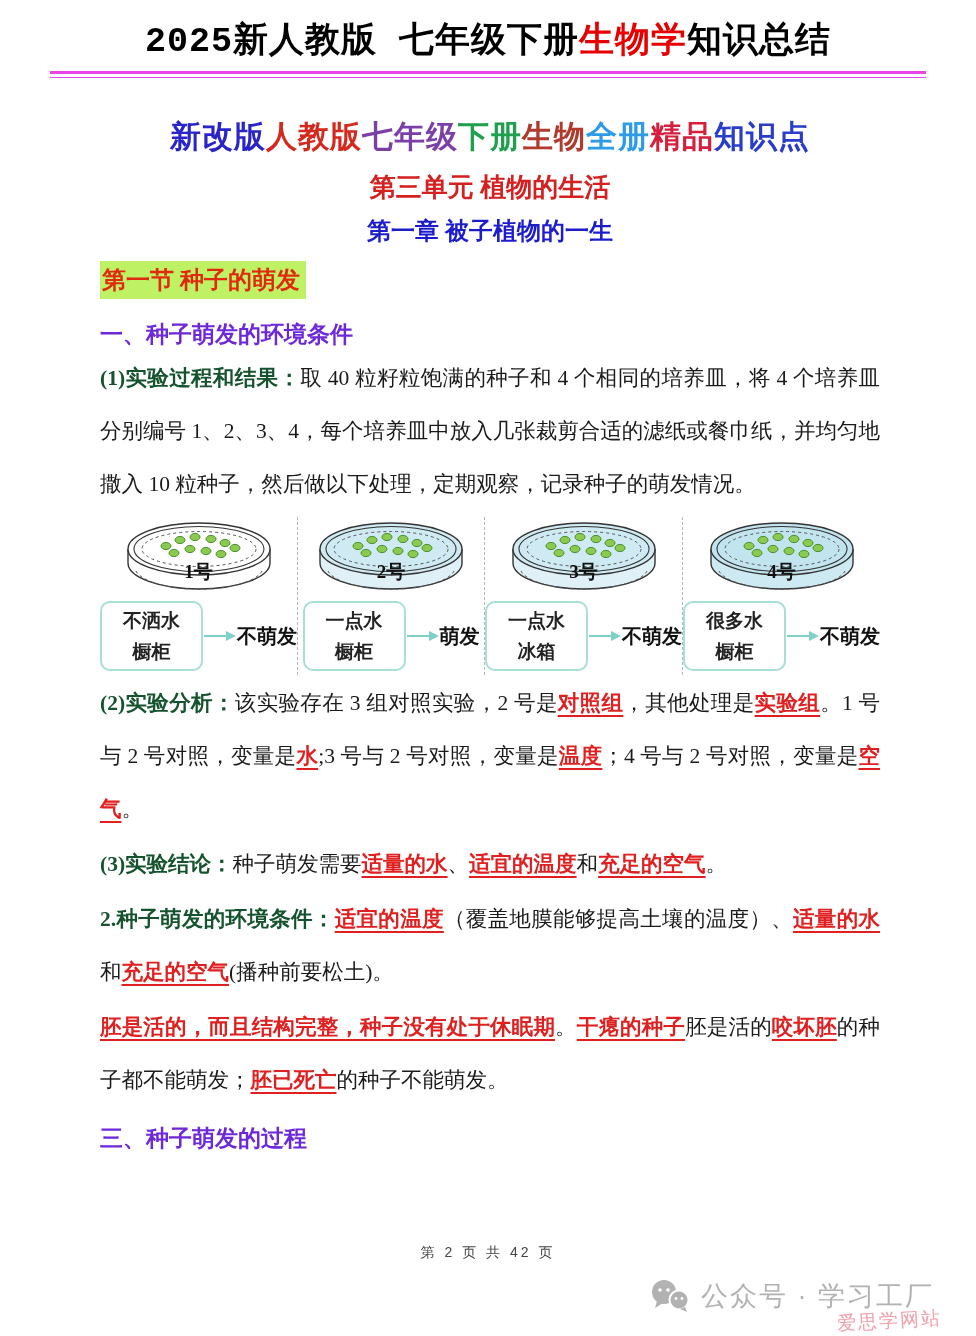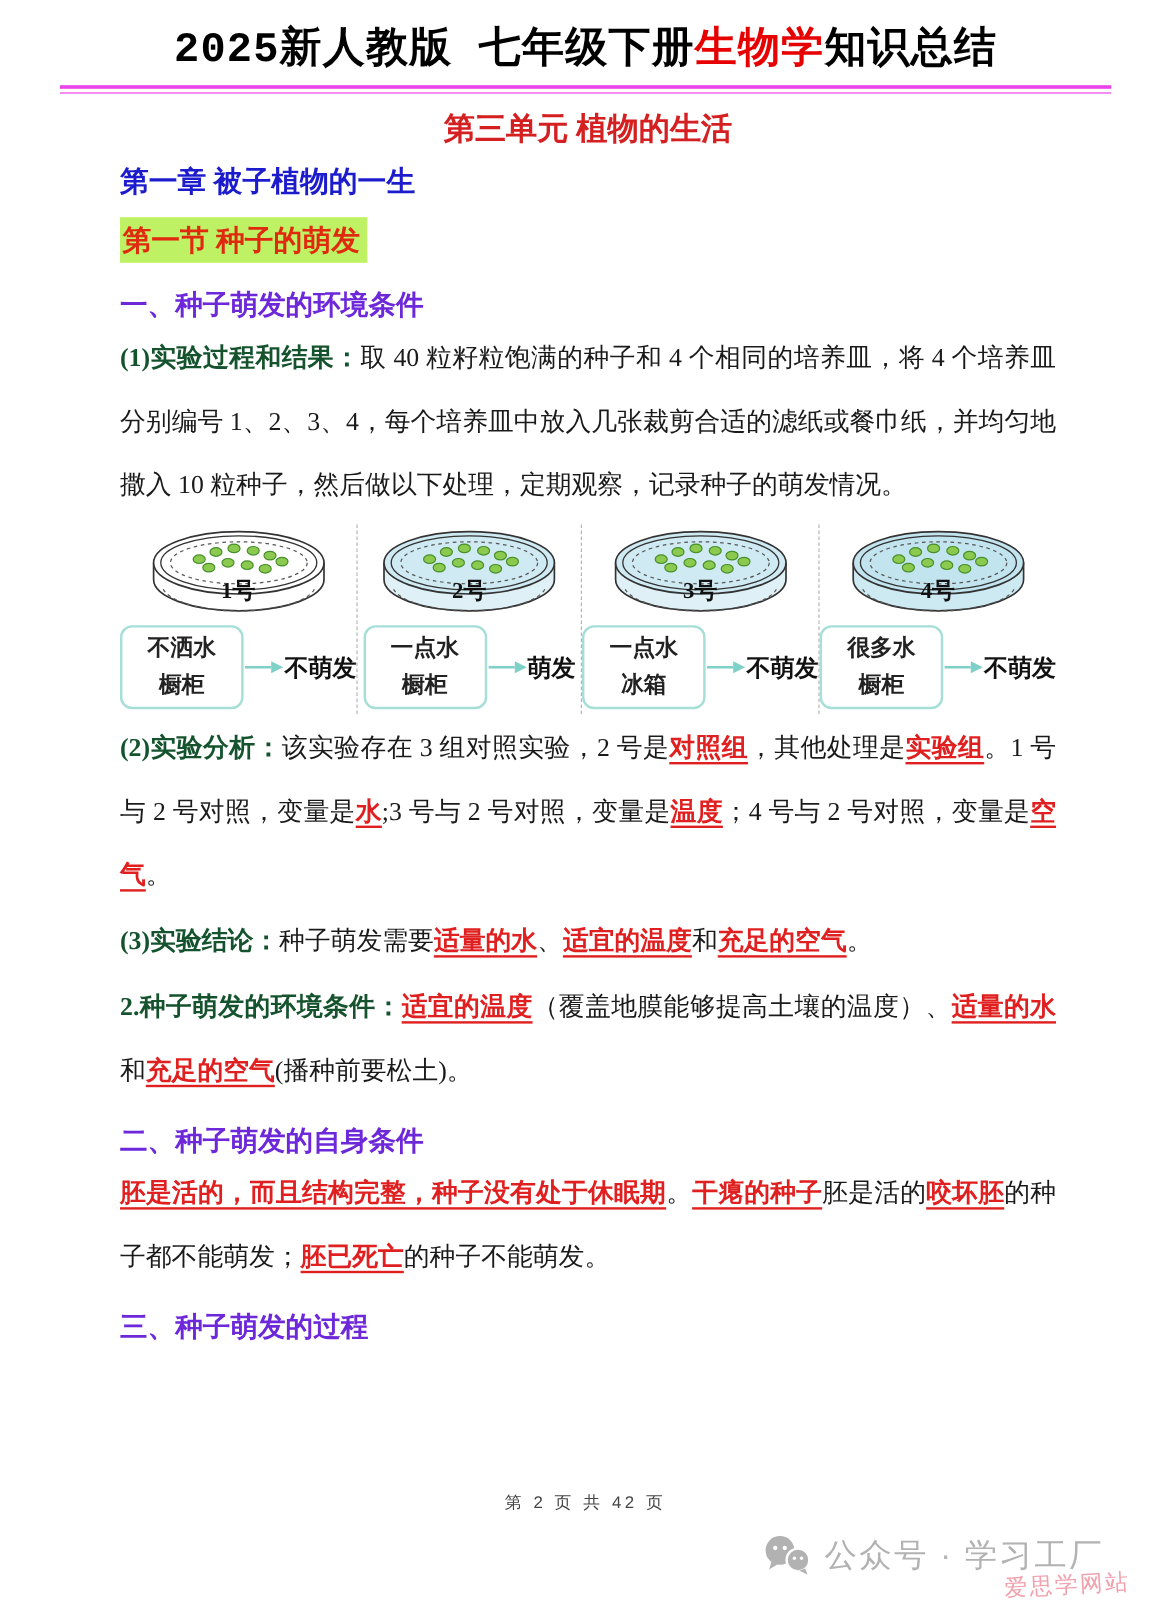--- a/index.html
+++ b/index.html
@@ -28,21 +28,21 @@
   
   .content { padding: 0 96px 0 100px; }
 
   .doc-title { text-align: center; margin-top: 38px; font-size: 31px; font-weight: 600; letter-spacing: 1px; }
   .doc-title .t0 { color: #2a24c8; } .doc-title .t1 { color: #d42a1e; }
   .doc-title .t2 { color: #7b3fa8; } .doc-title .t3 { color: #1ea04e; }
   .doc-title .t4 { color: #b03a2e; } .doc-title .t5 { color: #2e9be6; }
   .doc-title .t6 { color: #d4203c; } .doc-title .t7 { color: #2a3ccc; }
 
   .unit-title { text-align: center; margin-top: 12px; font-size: 26px; font-weight: 600; color: #d42020; }
-  .chapter-title { margin-top: 10px; font-size: 24px; font-weight: 600; color: #1c1ccd; }
+  .chapter-title { text-align: center; margin-top: 10px; font-size: 24px; font-weight: 600; color: #1c1ccd; }
 
   .hl-heading { margin-top: 14px; }
   .hl-heading span {
     display: inline-block; background: #bef264; color: #e02a10;
     font-size: 24px; font-weight: 600; padding: 3px 6px 3px 2px;
   }
 
   .blue-h { font-size: 23px; font-weight: 600; color: #6d28d9; margin-top: 16px; }
   .h-env { margin-top: 20px; }
 
@@ -81,21 +81,21 @@
   .arrow-icon { flex: 0 0 auto; margin: 0 1px; }
   .result-label { font-size: 20px; font-weight: 600; color: #111; white-space: nowrap; }
 
   
   .page-footer {
     position: absolute; left: 0; right: 0; bottom: 74px; text-align: center;
     font-family: "Liberation Sans", "DejaVu Sans", sans-serif;
     font-size: 14px; color: #444; letter-spacing: 3px;
   }
   .banner {
-    position: absolute; right: 56px; bottom: 22px;
+    position: absolute; right: 42px; bottom: 22px;
     display: flex; align-items: center; gap: 10px;
     font-family: "Liberation Sans", "DejaVu Sans", sans-serif;
     font-size: 27px; color: #b2b2b2; letter-spacing: 2px;
   }
   .watermark {
     position: absolute; right: 34px; bottom: 2px;
     font-size: 19px; color: #f2a0ac; letter-spacing: 2px;
     transform: rotate(-3deg);
   }
 </style>
@@ -104,20 +104,21 @@
 
 <div class="page">
 
   <div class="top-header">
     <div class="top-title"><span>2025新人教版 七年级下册</span><span class="hl-red">生物学</span><span>知识总结</span></div>
     <div class="double-rule"></div>
   </div>
 
   <div class="content">
 
+    <div class="doc-title"><span class="t0">新改版</span><span class="t1">人教版</span><span class="t2">七年级</span><span class="t3">下册</span><span class="t4">生物</span><span class="t5">全册</span><span class="t6">精品</span><span class="t7">知识点</span></div>
 
     <div class="unit-title">第三单元 植物的生活</div>
     <div class="chapter-title">第一章 被子植物的一生</div>
 
     <div class="hl-heading"><span>第一节 种子的萌发</span></div>
 
     <div class="blue-h h-env">一、种子萌发的环境条件</div>
 
     <p class="body"><span class="lbl">(1)实验过程和结果：</span><span>取 40 粒籽粒饱满的种子和 4 个相同的培养皿，将 4 个培养皿分别编号 1、2、3、4，每个培养皿中放入几张裁剪合适的滤纸或餐巾纸，并均匀地撒入 10 粒种子，然后做以下处理，定期观察，记录种子的萌发情况。</span></p>
 
@@ -267,21 +268,20 @@
         </div>
       </div>
     </div>
 
     <p class="body"><span class="lbl">(2)实验分析：</span><span>该实验存在 3 组对照实验，2 号是</span><span class="red-u">对照组</span><span>，其他处理是</span><span class="red-u">实验组</span><span>。1 号与 2 号对照，变量是</span><span class="red-u">水</span><span>;3 号与 2 号对照，变量是</span><span class="red-u">温度</span><span>；4 号与 2 号对照，变量是</span><span class="red-u">空气</span><span>。</span></p>
 
     <p class="body"><span class="lbl">(3)实验结论：</span><span>种子萌发需要</span><span class="red-u">适量的水</span><span>、</span><span class="red-u">适宜的温度</span><span>和</span><span class="red-u">充足的空气</span><span>。</span></p>
 
     <p class="body"><span class="lbl">2.种子萌发的环境条件：</span><span class="red-u">适宜的温度</span><span>（覆盖地膜能够提高土壤的温度）、</span><span class="red-u">适量的水</span><span>和</span><span class="red-u">充足的空气</span><span>(播种前要松土)。</span></p>
 
-    <div class="blue-h">二、种子萌发的自身条件</div>
 
     <p class="body self-cond"><span class="red-u">胚是活的，而且结构完整，种子没有处于休眠期</span><span>。</span><span class="red-u">干瘪的种子</span><span>胚是活的</span><span class="red-u">咬坏胚</span><span>的种子都不能萌发；</span><span class="red-u">胚已死亡</span><span>的种子不能萌发。</span></p>
 
     <div class="blue-h">三、种子萌发的过程</div>
   </div>
 
   <div class="page-footer">第 2 页 共 42 页</div>
 
   <div class="banner">
     <svg width="42" height="34" viewBox="0 0 42 34">

